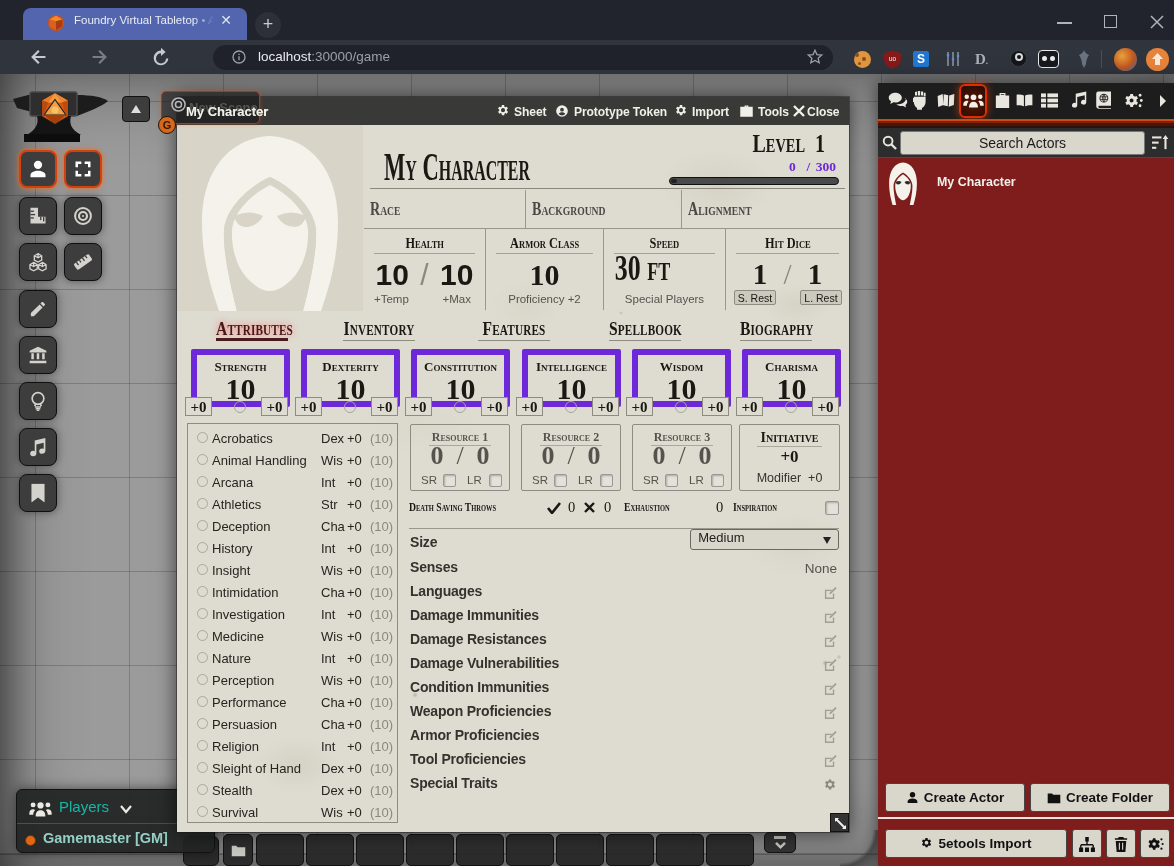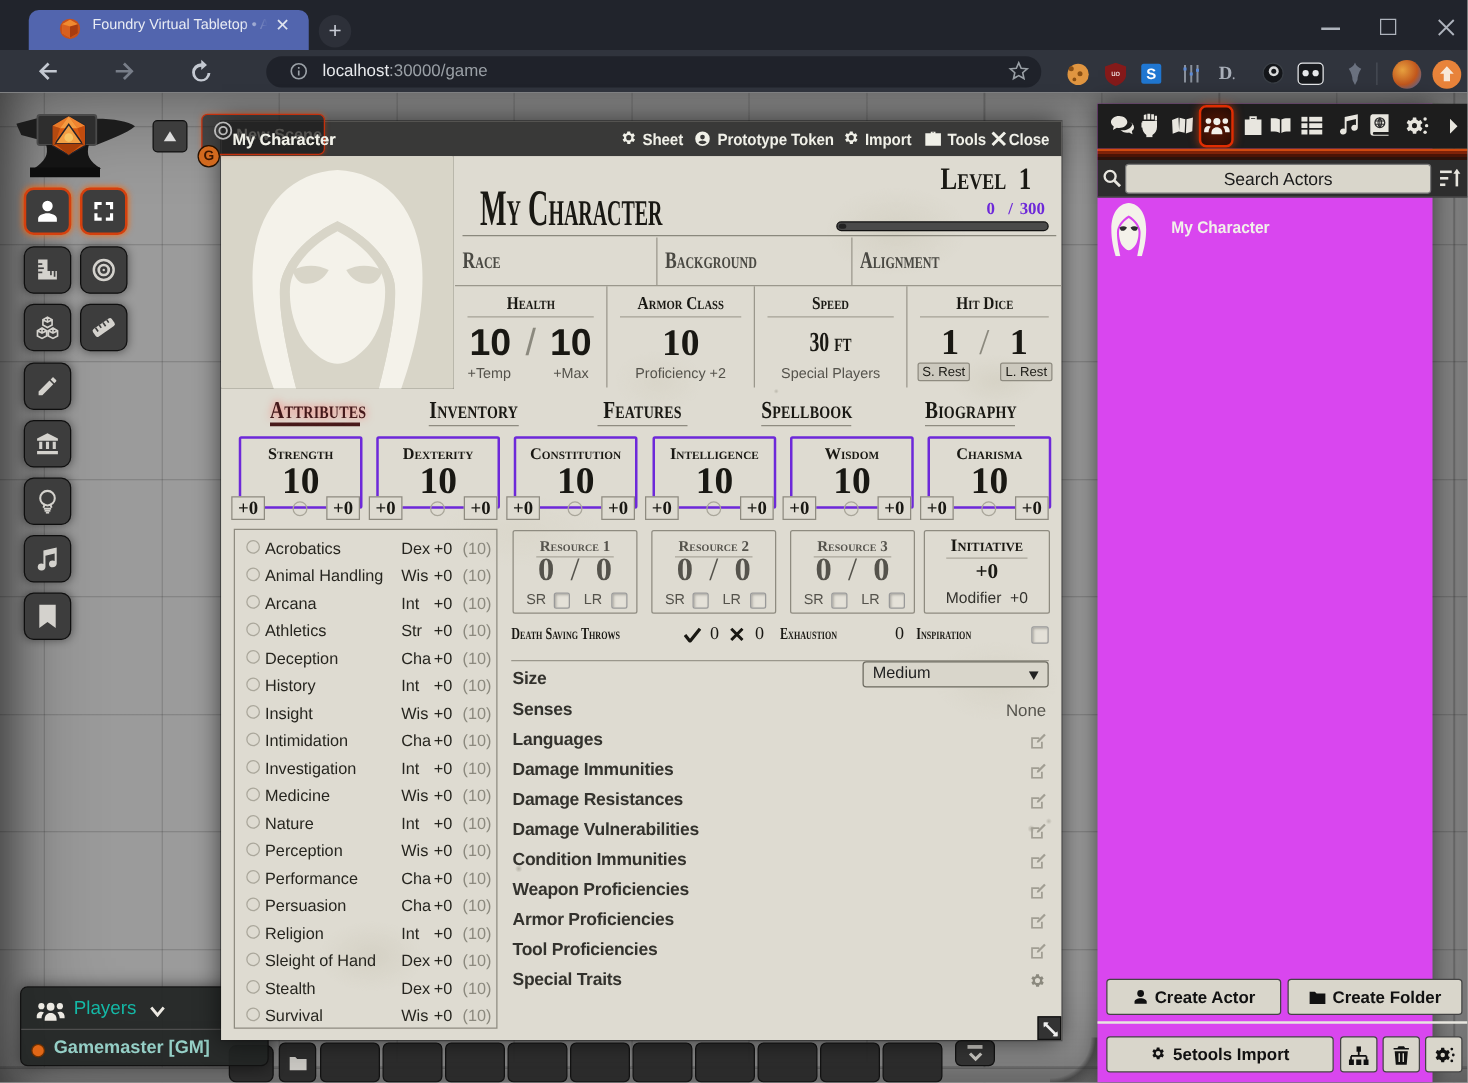--- a/index.html
+++ b/index.html
@@ -95,21 +95,21 @@
   .vfield { top:65px; height:38px; border-right:1px solid #9a978c; }
   .vfield .lbl { position:absolute; left:6px; top:8px; font-size:19px; color:#4a4943; display:inline-block; transform:scaleX(0.74); transform-origin:left; }
   #fieldrow-line { left:187px; top:103px; width:485px; height:1px; background:#9a978c; }
 
   .statcol { top:104px; height:81px; border-right:1px solid #9a978c; }
 
   
   .tab { top:193px; height:23px; font-size:19.5px; text-align:center; letter-spacing:0.2px; transform:scaleX(0.8); }
 
   
-  .abox { top:224px; width:99px; height:58px; border:2px solid #6d28d9; border-radius:2px; }
+  .abox { top:224px; width:99px; height:58px; border:6px solid #6d28d9; border-radius:2px; }
   .abox .alabel { position:absolute; width:100%; top:4px; text-align:center; font-size:13px; }
   .abox .ascore { position:absolute; width:100%; top:17px; text-align:center; font-size:30px; font-weight:bold; font-family:"Liberation Serif",serif; }
   .asave { top:272px; width:27px; height:19px; border:1px solid #8e8b80; background:#dedbd1; text-align:center; font-family:"Liberation Serif",serif; font-weight:bold; font-size:15px; line-height:18px; }
   .aradio { top:276px; width:12px; height:12px; border:1px solid #a9a69a; border-radius:50%; }
 
   
   #skills { left:10px; top:298px; width:211px; height:400px; border:1px solid #8e8b80; }
   .skrow { position:absolute; left:0; width:100%; height:22px; font-size:13px; color:#26251f; }
   .skrow .rad { position:absolute; left:9px; top:4px; width:11px; height:11px; border:1px solid #aaa79b; border-radius:50%; }
   .skrow .nm { position:absolute; left:24px; top:3px; }
@@ -131,21 +131,21 @@
   
   #traitline { left:232px; top:403px; width:430px; height:1px; background:#9a978c; }
   .trait { left:232px; width:430px; height:24px; }
   .trait .tl { position:absolute; left:1px; top:3px; font-weight:bold; font-size:14px; color:#33322d; letter-spacing:-0.2px; }
   .trait .tr { position:absolute; right:2px; top:5px; color:#55534c; font-size:13.5px; }
   .eicon { position:absolute; right:2px; top:6px; }
   #sizesel { position:absolute; left:281px; top:-2px; width:149px; height:21px; background:#d9d6cb; border:1px solid #6b695f; border-radius:3px; font-size:13px; color:#222; }
   #resize { left:653px; top:716px; width:19px; height:19px; background:#333; border:1px solid #111; }
 
   
-  #sidebar { left:878px; top:83px; width:268px; height:783px; background:#d946ef; box-shadow:0 0 18px rgba(0,0,0,0.6); }
+  #sidebar { left:878px; top:83px; width:296px; height:783px; background:#7f1d1d; box-shadow:0 0 18px rgba(0,0,0,0.6); }
   #sidetabs { left:0; top:0; width:296px; height:36px; background:#1d1d1d; }
   #redband { left:0; top:36px; width:296px; height:9px;
      background:linear-gradient(to bottom, #cf4a10 0 1.5px, #7e2208 1.5px 4px, #4a1406 4px 7px, #2c120a 7px 9px); }
   #searchrow { left:0; top:45px; width:296px; height:30px; background:#2d2d2d; border-bottom:1px solid #4a4a4a; }
   #searchbox { position:absolute; left:22px; top:3px; width:245px; height:24px; background:#d9d6cb; border:1px solid #777; border-radius:3px;
      text-align:center; font-size:14px; color:#1a1a1a; line-height:23px; }
   #actorentry { left:0; top:76px; width:296px; height:48px; }
   #actorentry .an { position:absolute; left:59px; top:15px; color:#f2f0ea; font-weight:bold; font-size:13.5px; transform:scaleX(0.92); transform-origin:left; }
   .sbtn { background:#d9d6cb; border:1px solid #444; border-radius:3px; color:#111; font-weight:bold; font-size:13.5px; text-align:center; }
   #dirfoot-sep { left:0px; top:734px; width:296px; height:2px; background:#e8e6df; }
@@ -453,21 +453,21 @@
       <div class="abs" style="left:10px;top:64px;font-size:11.5px;color:#55534c;">+Temp</div>
       <div class="abs" style="right:14px;top:64px;font-size:11.5px;color:#55534c;">+Max</div>
     </div>
     <div class="abs statcol" style="left:309px;width:118px;">
       <div class="abs scaps" style="left:10px;right:10px;top:6px;text-align:center;font-size:14.5px;border-bottom:1px solid #a5a296;padding-bottom:1px;"><span style="display:inline-block;transform:scaleX(0.85);">Armor Class</span></div>
       <div class="abs" style="width:100%;top:29px;text-align:center;font-family:'Liberation Serif',serif;font-weight:bold;font-size:30px;">10</div>
       <div class="abs" style="width:100%;top:64px;text-align:center;font-size:11.5px;color:#55534c;">Proficiency +2</div>
     </div>
     <div class="abs statcol" style="left:427px;width:122px;">
       <div class="abs scaps" style="left:10px;right:10px;top:6px;text-align:center;font-size:14.5px;border-bottom:1px solid #a5a296;padding-bottom:1px;"><span style="display:inline-block;transform:scaleX(0.85);">Speed</span></div>
-      <div class="abs scaps" style="width:100%;top:32px;text-align:center;font-size:22px;"><span style="display:inline-block;transform:scaleX(0.72);">30 ft</span></div>
+      <div class="abs scaps" style="width:100%;top:18px;text-align:left;font-size:36px;"><span style="display:inline-block;transform:scaleX(0.72);">30 ft</span></div>
       <div class="abs" style="width:100%;top:64px;text-align:center;font-size:11.5px;color:#55534c;">Special Players</div>
     </div>
     <div class="abs statcol" style="left:549px;width:123px;border-right:none;">
       <div class="abs scaps" style="left:10px;right:10px;top:6px;text-align:center;font-size:14.5px;border-bottom:1px solid #a5a296;padding-bottom:1px;"><span style="display:inline-block;transform:scaleX(0.85);">Hit Dice</span></div>
       <div class="abs" style="width:100%;top:29px;text-align:center;font-family:'Liberation Serif',serif;font-weight:bold;font-size:29px;word-spacing:9px;">1 <span style="color:#8b897e;font-weight:normal;">/</span> 1</div>
       <div class="abs" style="left:8px;top:61px;width:42px;height:15px;background:#ccc9be;border:1px solid #8e8b80;border-radius:2px;font-size:10.5px;text-align:center;line-height:14px;">S. Rest</div>
       <div class="abs" style="right:7px;top:61px;width:42px;height:15px;background:#ccc9be;border:1px solid #8e8b80;border-radius:2px;font-size:10.5px;text-align:center;line-height:14px;">L. Rest</div>
     </div>
 
     <div class="abs tab scaps" style="left:30px;width:90px;color:#44191a;text-shadow:0 0 8px #ff6b64;border-bottom:3px solid #44191a;">Attributes</div>

